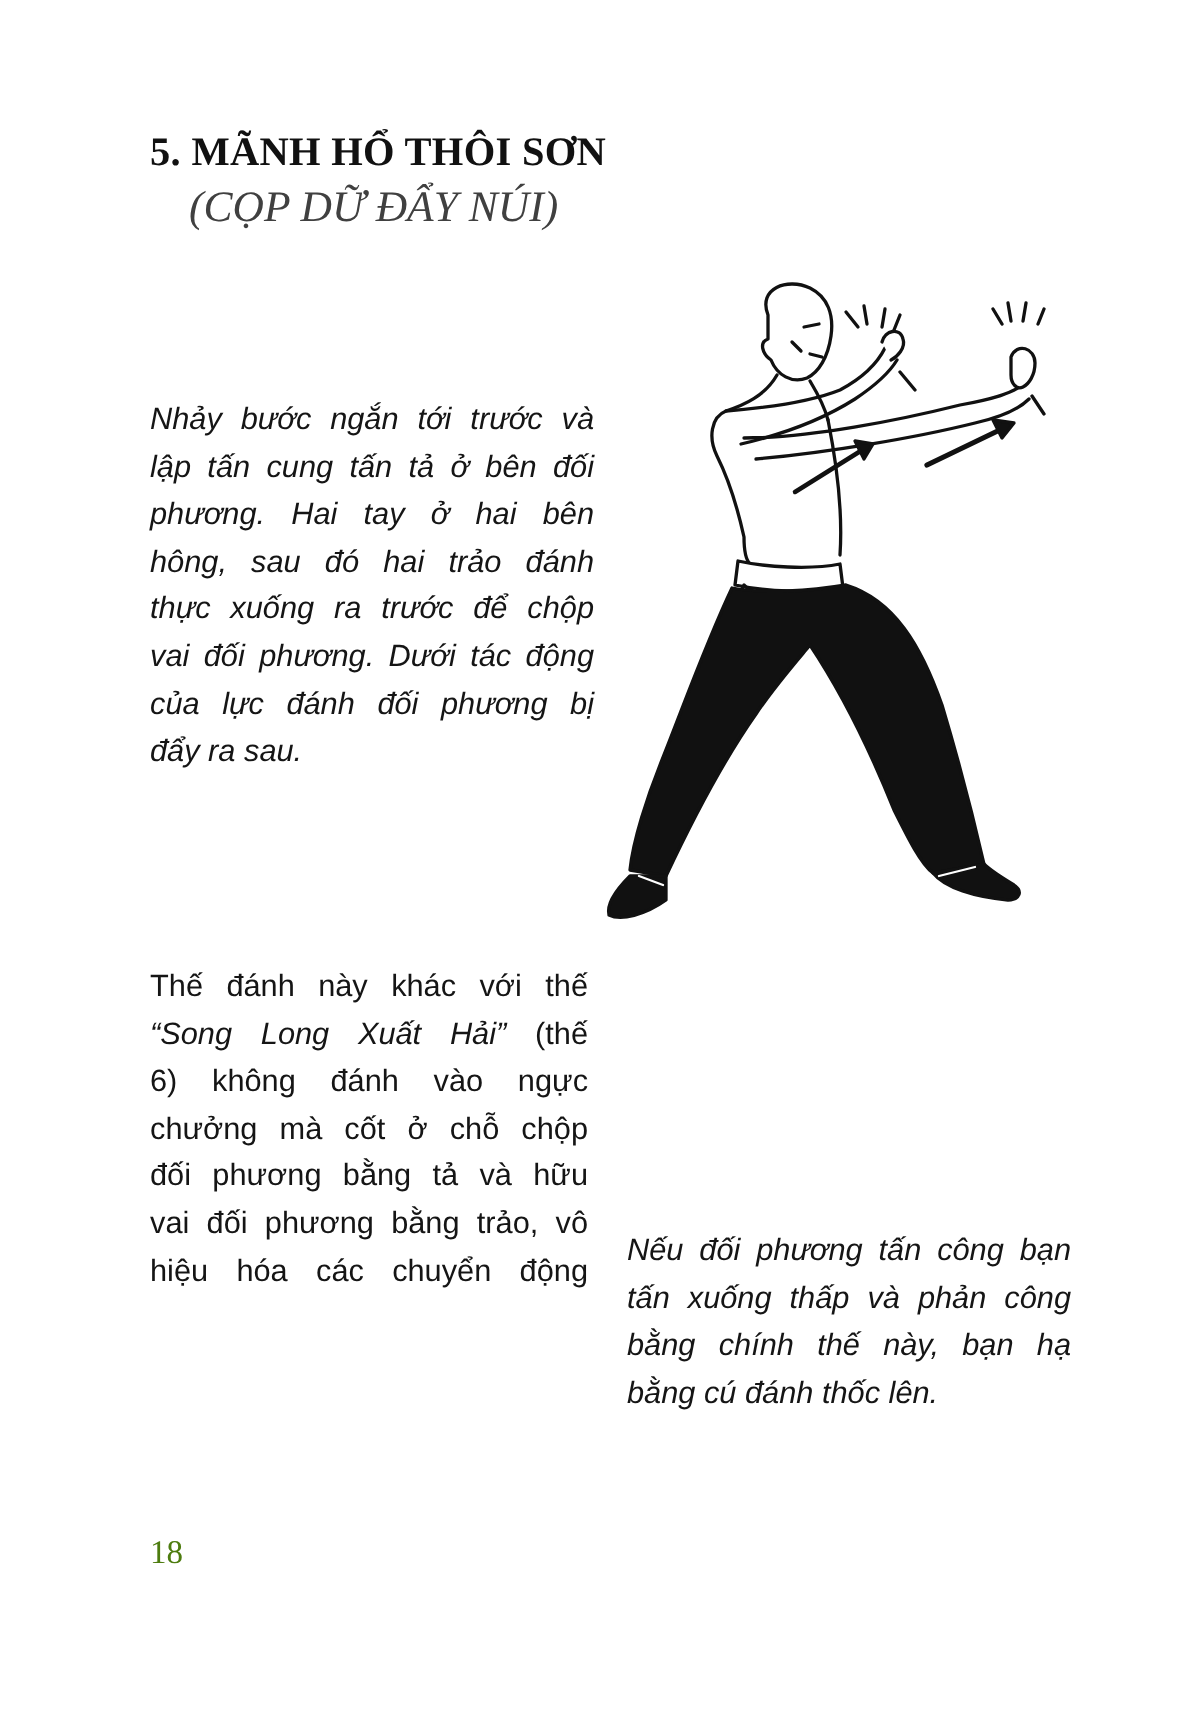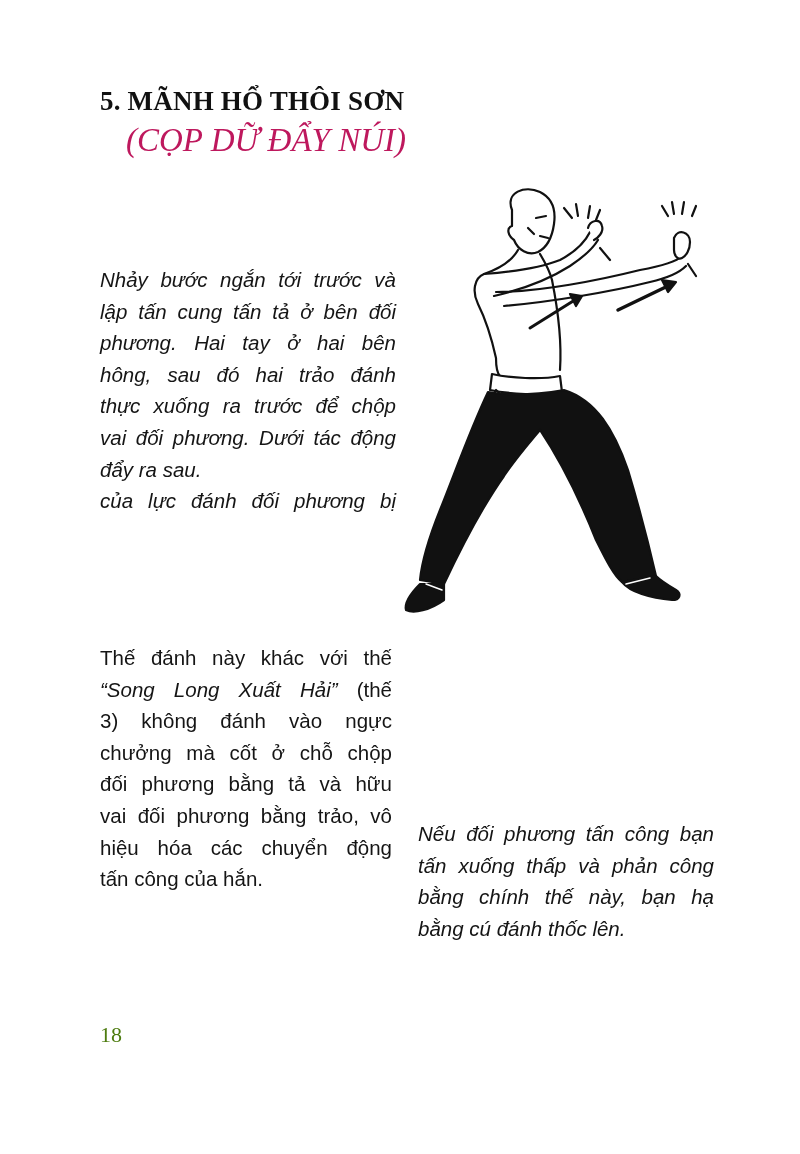--- a/index.html
+++ b/index.html
@@ -7,22 +7,22 @@
     width:800px; height:1154px; background:#ffffff; position:relative; overflow:hidden;
     color:#111111;
   }
   .title {
     position:absolute; left:100px; top:86px;
     font-family:"Liberation Serif", serif; font-weight:bold; font-size:27px; letter-spacing:0.2px;
     color:#111;
   }
   .subtitle {
     position:absolute; left:126px; top:122px;
-    font-family:"Liberation Serif", serif; font-style:italic; font-size:33px;
-    color:#be185d;
+    font-family:"Liberation Serif", serif; font-style:italic; font-size:29px;
+    color:#404040;
   }
   .para {
     position:absolute; font-family:"Liberation Sans", sans-serif; font-size:20.5px;
     line-height:31.6px; text-align:justify; color:#151515;
   }
   .p1 { left:100px; top:264px; width:296px;font-style:italic; }
   .p2 { left:100px; top:642px; width:292px; }
   .p3 { left:418px; top:818px; width:296px; font-style:italic; }
   .para span.line { display:block; text-align:justify; text-align-last:justify; white-space:nowrap; }
   .para span.line.last { text-align-last:left; }
@@ -38,33 +38,32 @@
 <div class="title">5. MÃNH HỔ THÔI SƠN</div>
 <div class="subtitle">(CỌP DỮ ĐẨY NÚI)</div>
 
 <div class="para p1">
   <span class="line">Nhảy bước ngắn tới trước và</span>
   <span class="line">lập tấn cung tấn tả ở bên đối</span>
   <span class="line">phương. Hai tay ở hai bên</span>
   <span class="line">hông, sau đó hai trảo đánh</span>
   <span class="line">thực xuống ra trước để chộp</span>
   <span class="line">vai đối phương. Dưới tác động</span>
+  <span class="line">của lực đánh đối phương bị</span>
   <span class="line last">đẩy ra sau.</span>
-  <span class="line">của lực đánh đối phương bị</span>
 </div>
 
 <div class="para p2">
   <span class="line">Thế đánh này khác với thế</span>
   <span class="line"><i>“Song Long Xuất Hải”</i><span> (thế</span></span>
-  <span class="line">3) không đánh vào ngực</span>
+  <span class="line">6) không đánh vào ngực</span>
   <span class="line">chưởng mà cốt ở chỗ chộp</span>
   <span class="line">đối phương bằng tả và hữu</span>
   <span class="line">vai đối phương bằng trảo, vô</span>
   <span class="line">hiệu hóa các chuyển động</span>
-  <span class="line last">tấn công của hắn.</span>
 </div>
 
 <div class="para p3">
   <span class="line">Nếu đối phương tấn công bạn</span>
   <span class="line">tấn xuống thấp và phản công</span>
   <span class="line">bằng chính thế này, bạn hạ</span>
   <span class="line last">bằng cú đánh thốc lên.</span>
 </div>
 
 <div class="figure">

